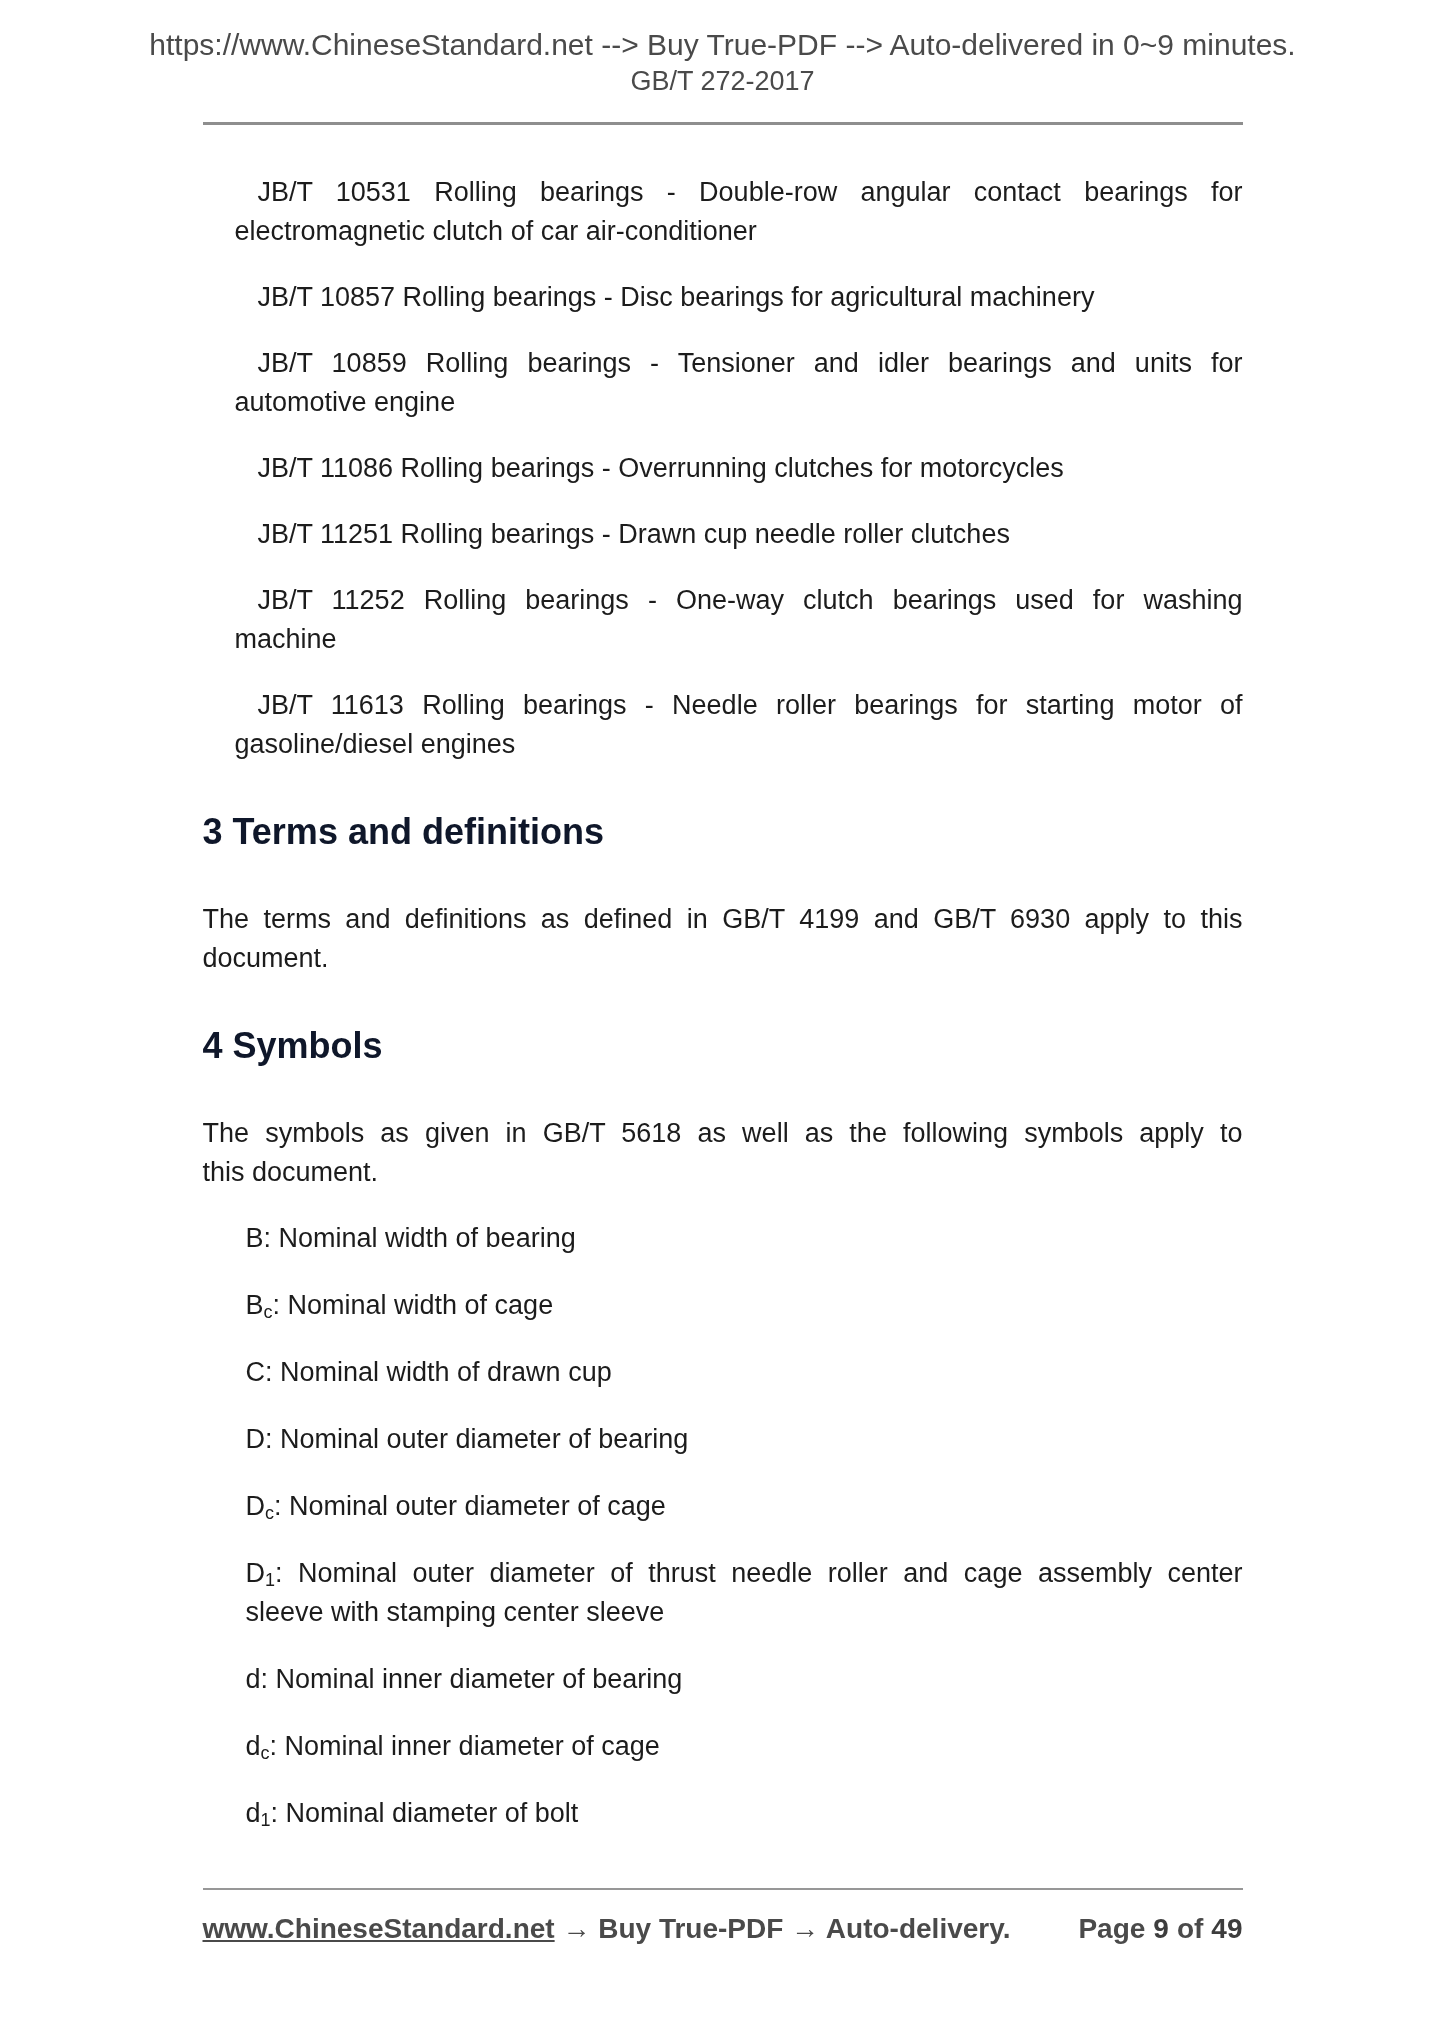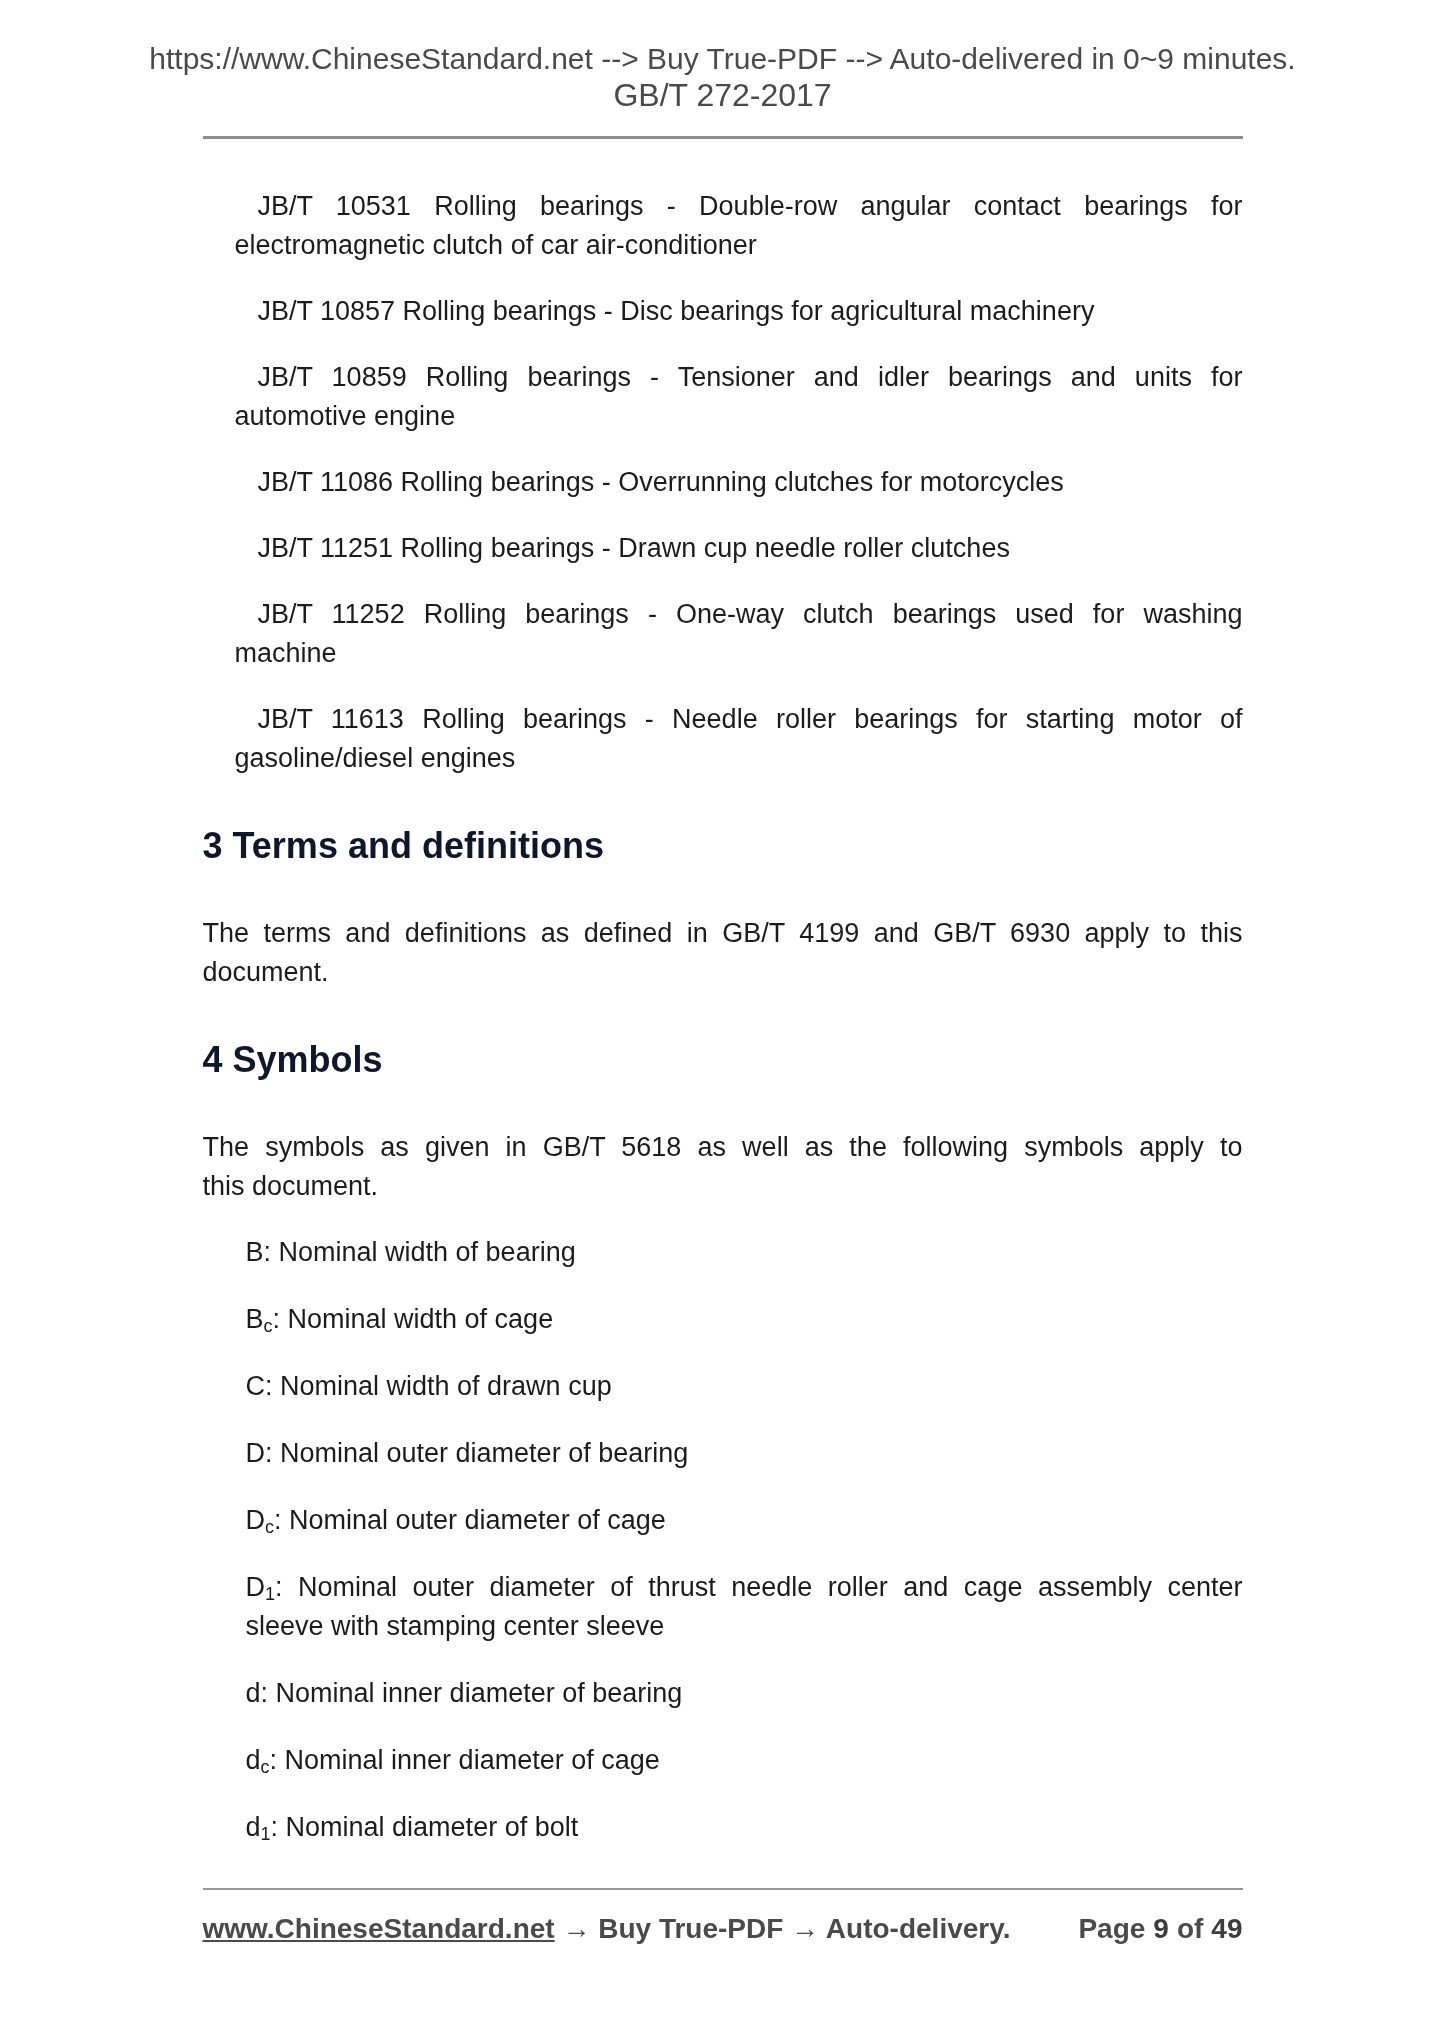--- a/index.html
+++ b/index.html
@@ -6,23 +6,23 @@
   .page {
     position: relative;
     width: 1445px;
     height: 2044px;
     background: #ffffff;
     font-family: "Liberation Sans", "DejaVu Sans", sans-serif;
     color: #1c1c1c;
     overflow: hidden;
   }
   
-  .header { padding-top: 40px; text-align: center; color: #4a4a4a; }
+  .header { padding-top: 26px; text-align: center; color: #4a4a4a; }
   .header-line1 { font-size: 30px; line-height: 38px; white-space: nowrap; }
-  .header-line2 { font-size: 32px; line-height: 34px; white-space: nowrap; }
+  .header-line2 { font-size: 27px; line-height: 34px; white-space: nowrap; }
   .rule {
     width: 1040px;
     margin: 24px auto 0 auto;
     border: 0;
     border-top: 3px solid #8e8e8e;
     height: 0;
   }
   
   .content {
     width: 1040px;

